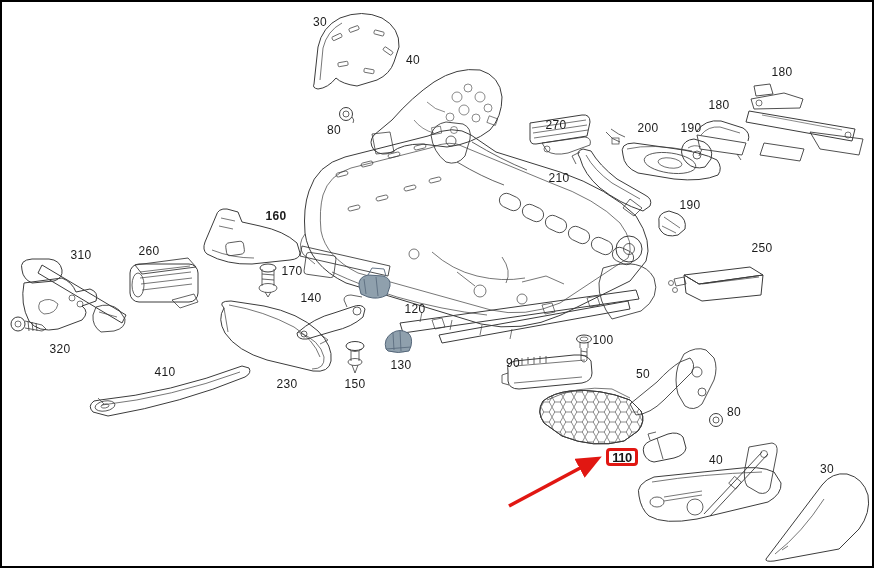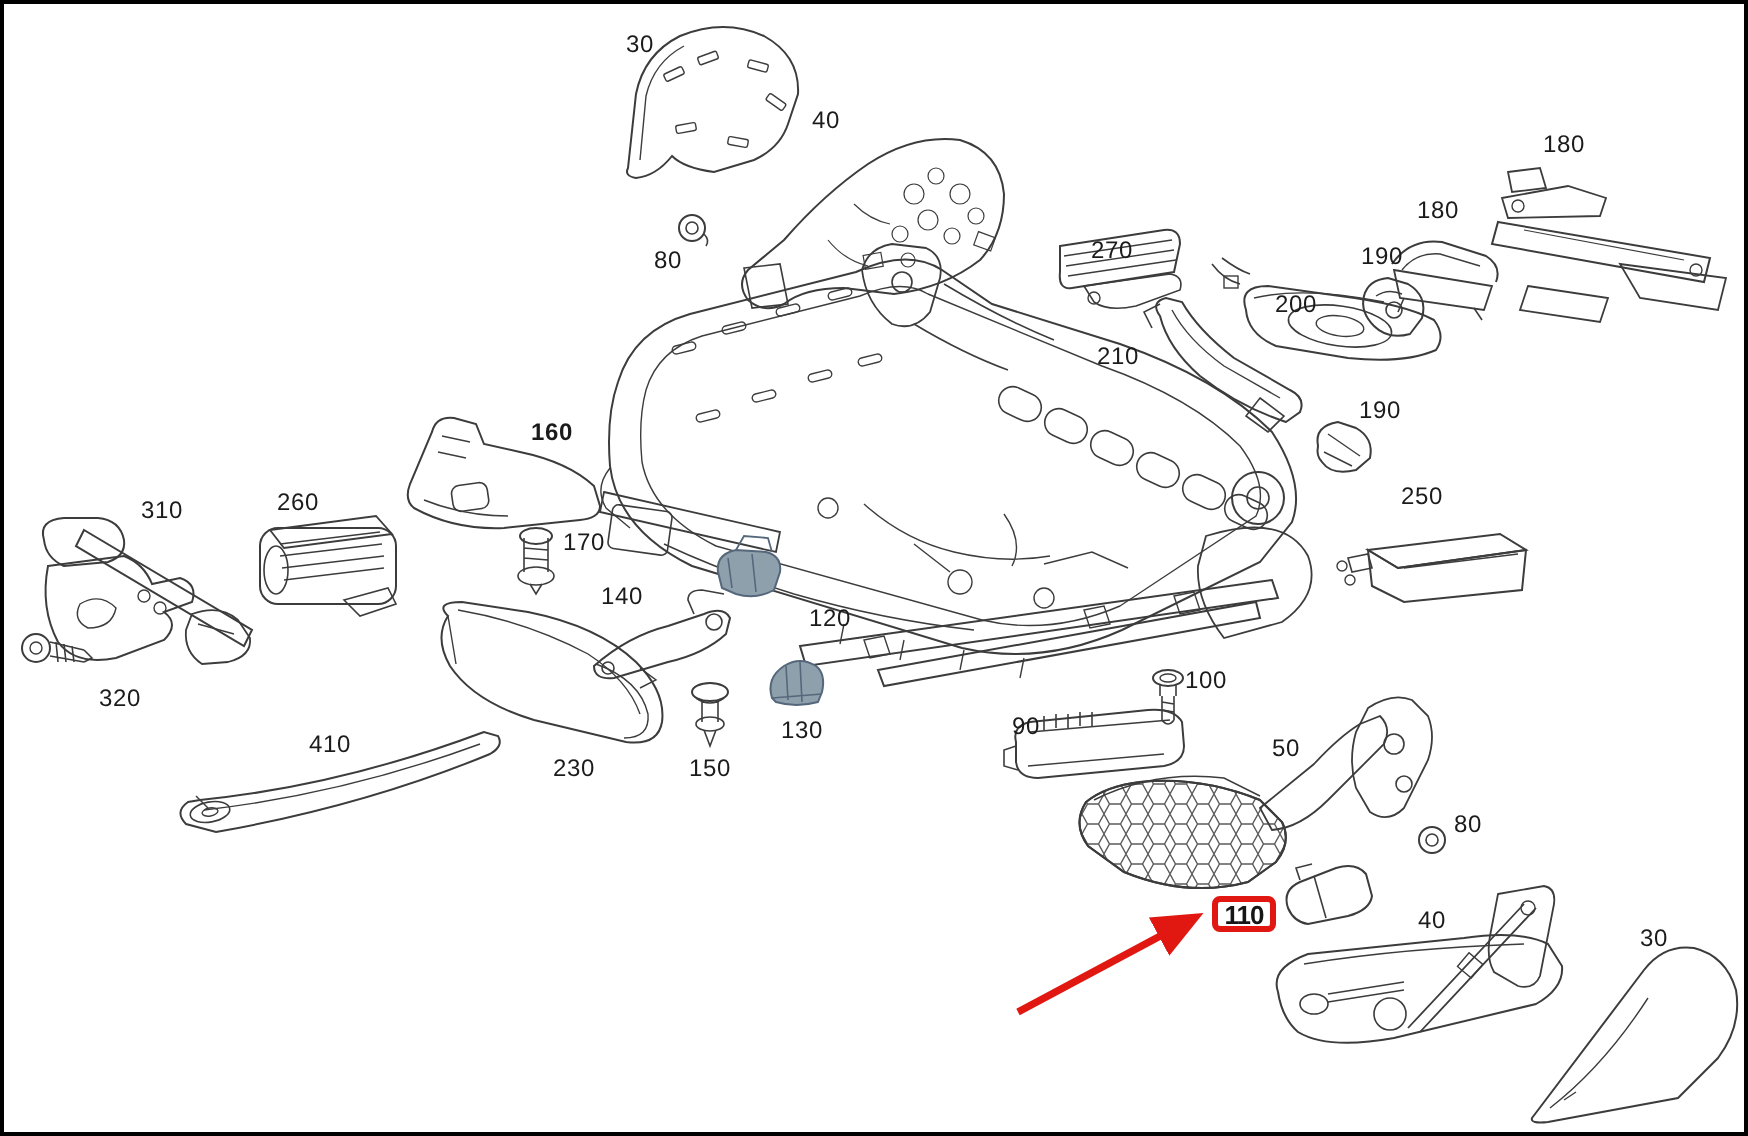--- a/index.html
+++ b/index.html
@@ -320,27 +320,27 @@
   </g>
 
   <line x1="507" y1="504" x2="595" y2="457" stroke="#e11712" stroke-width="3.6" marker-end="url(#ah)"></line>
 </svg>
 
   <div class="labels-layer">
       <div class="part-label" style="left: 318px; top: 20px;">30</div>
       <div class="part-label" style="left: 411px; top: 58px;">40</div>
       <div class="part-label" style="left: 332px; top: 128px;">80</div>
       <div class="part-label" style="left: 554px; top: 103px; margin-top: 20px;">270</div>
-      <div class="part-label" style="left: 646px; top: 126px; margin-top: 24px;">200</div>
+      <div class="part-label" style="left: 646px; top: 126px;">200</div>
       <div class="part-label" style="left: 689px; top: 126px;">190</div>
       <div class="part-label" style="left: 717px; top: 103px;">180</div>
       <div class="part-label" style="left: 780px; top: 70px;">180</div>
       <div class="part-label" style="left: 557px; top: 176px;">210</div>
       <div class="part-label" style="left: 688px; top: 203px;">190</div>
-      <div class="part-label" style="left: 709px; top: 246px;">250</div>
+      <div class="part-label" style="left: 760px; top: 246px;">250</div>
       <div class="part-label" style="left: 79px; top: 253px;">310</div>
       <div class="part-label" style="left: 147px; top: 249px;">260</div>
       <div class="part-label" style="left: 274px; top: 214px; font-weight: bold;">160</div>
       <div class="part-label" style="left: 290px; top: 269px;">170</div>
       <div class="part-label" style="left: 309px; top: 296px;">140</div>
       <div class="part-label" style="left: 384px; top: 307px; margin-left: 29px;">120</div>
       <div class="part-label" style="left: 399px; top: 363px;">130</div>
       <div class="part-label" style="left: 353px; top: 382px;">150</div>
       <div class="part-label" style="left: 19px; top: 347px; margin-left: 39px;">320</div>
       <div class="part-label" style="left: 163px; top: 370px;">410</div>

